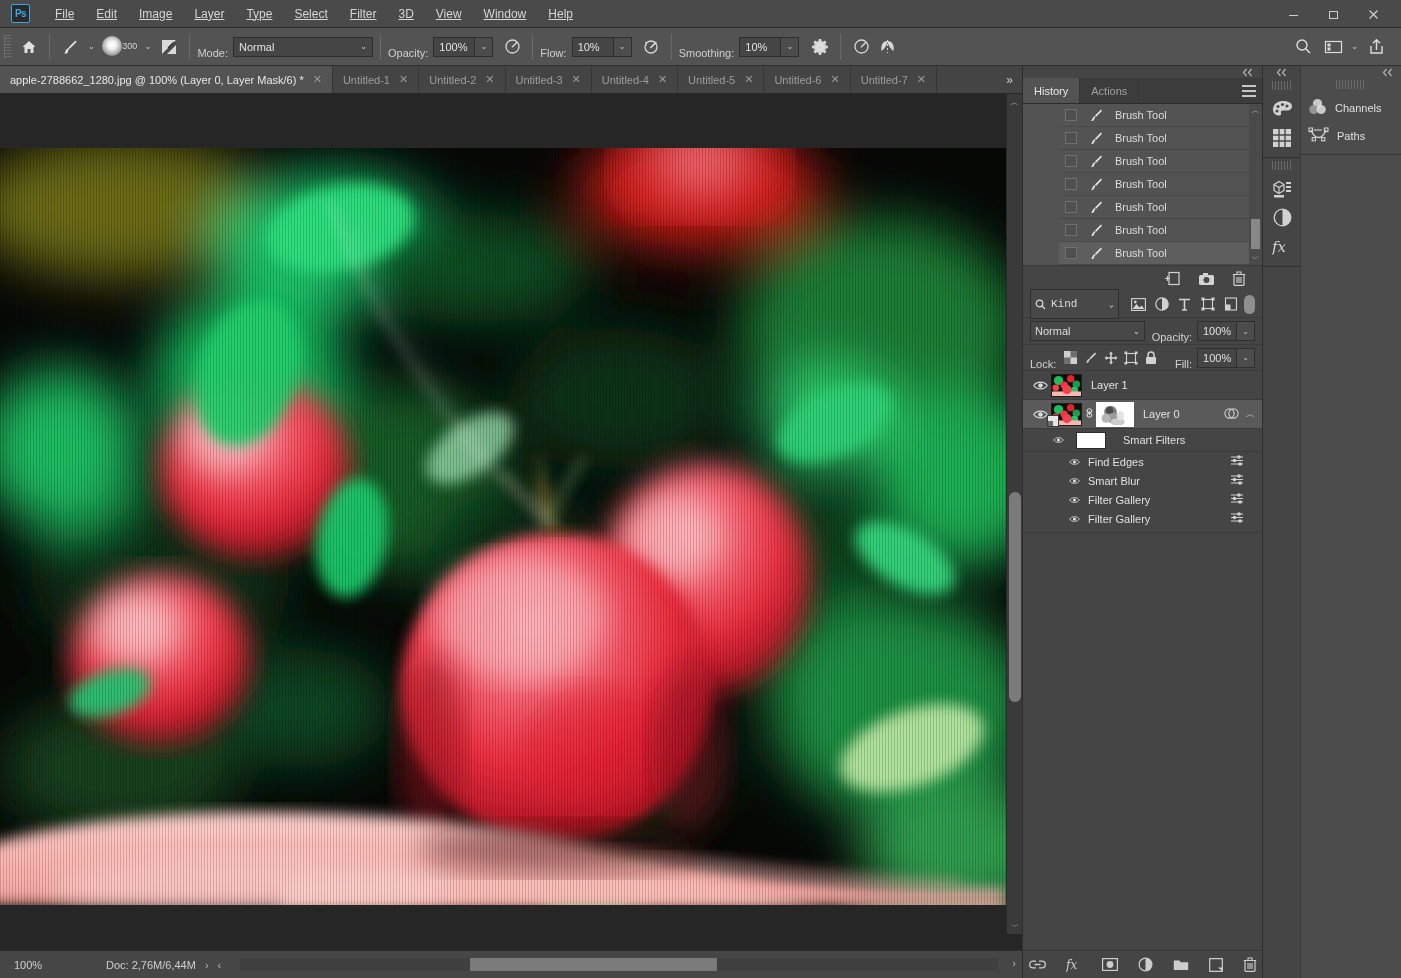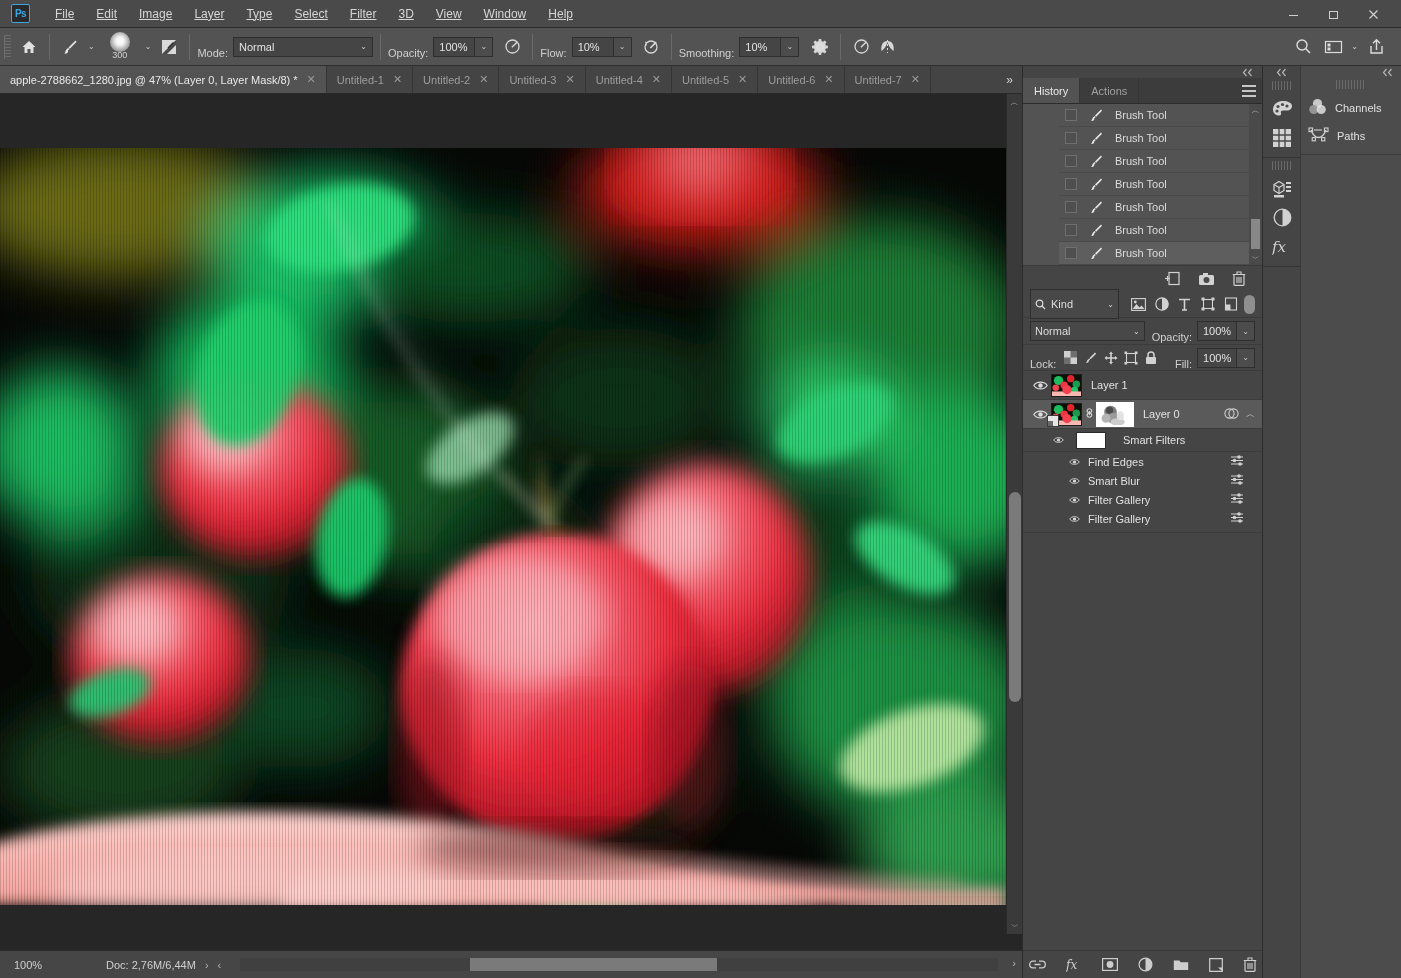--- a/index.html
+++ b/index.html
@@ -51,21 +51,21 @@
     border-left:1px solid #6d6d6d;
   }
   .ob-sep { width:1px; height:26px; background:#6a6a6a; margin:0 7px; }
   .ob-label { font-size:11px; color:#d0d0d0; margin-right:5px; white-space:nowrap;margin-top:12px;}
   .ob-icobtn {
     width:26px; height:26px; display:flex; align-items:center; justify-content:center;
     color:#d8d8d8; border-radius:2px;
   }
   .chev { font-size:8px; color:#cfcfcf; padding:0 5px; line-height:1; }
   .brush-preset {
-    width:40px; height:34px; display:flex; flex-direction:column;
+    width:40px; height:34px; display:flex; flex-direction:row;
     align-items:center; justify-content:center; position:relative;
   }
   .brush-dot {
     width:20px; height:20px; border-radius:50%;
     background:radial-gradient(circle at 50% 45%, #ffffff 0%, #f2f2f2 28%, #a8a8a8 62%, #6a6a6a 100%);
     margin-top:-2px;
   }
   .brush-size { font-size:9px; color:#d4d4d4; margin-top:-2px; }
   .field {
     background:#454545; border:1px solid #2e2e2e; height:20px;
@@ -198,21 +198,21 @@
   .pf-ico { color:#cdcdcd; display:flex; align-items:center; }
 
   
   .layers-toolrow {
     height:27px; display:flex; align-items:center; padding:0 7px;
     border-bottom:1px solid #3b3b3b; gap:0px;
   }
   .kind-select {
     width:92px; height:20px; background:#484848; border:1px solid #2e2e2e;
     display:flex; align-items:center; padding:14px 4px; font-size:11px;
-    color:#dcdcdc; margin-right:8px;
+    color:#dcdcdc; margin-right:8px;font-family:Liberation Mono, monospace;
   }
   .kind-select .lbl { margin-left:5px; flex:1; }
   .filt-ico {
     width:24px; height:20px; display:flex; align-items:center;
     justify-content:center; color:#d2d2d2;
   }
   .toggle-knob {
     width:11px; height:19px; border-radius:6px; background:#8f8f8f;
     margin-left:2px;
   }
@@ -481,21 +481,21 @@
     <div class="ob-icobtn" style="margin-right:12px">
       <svg width="17" height="17" viewBox="0 0 17 17">
           <path d="M3 8 L3 15 L14 15 L14 8" fill="none" stroke="#dcdcdc" stroke-width="1.4"></path>
           <path d="M8.5 12 L8.5 2 M5 5.2 L8.5 1.8 L12 5.2" fill="none" stroke="#dcdcdc" stroke-width="1.4"></path>
         </svg>
     </div>
   </div>
 
   <div class="tabbar">
     <div class="doctab active">
-      <span>apple-2788662_1280.jpg @ 47% (Layer 0, Layer Mask/8) *</span>
+      <span>apple-2788662_1280.jpg @ 100% (Layer 0, Layer Mask/6) *</span>
       <span class="tab-x">✕</span>
     </div>
     <div class="doctab">
       <span>Untitled-1</span>
       <span class="tab-x">✕</span>
     </div>
     <div class="doctab">
       <span>Untitled-2</span>
       <span class="tab-x">✕</span>
     </div>

